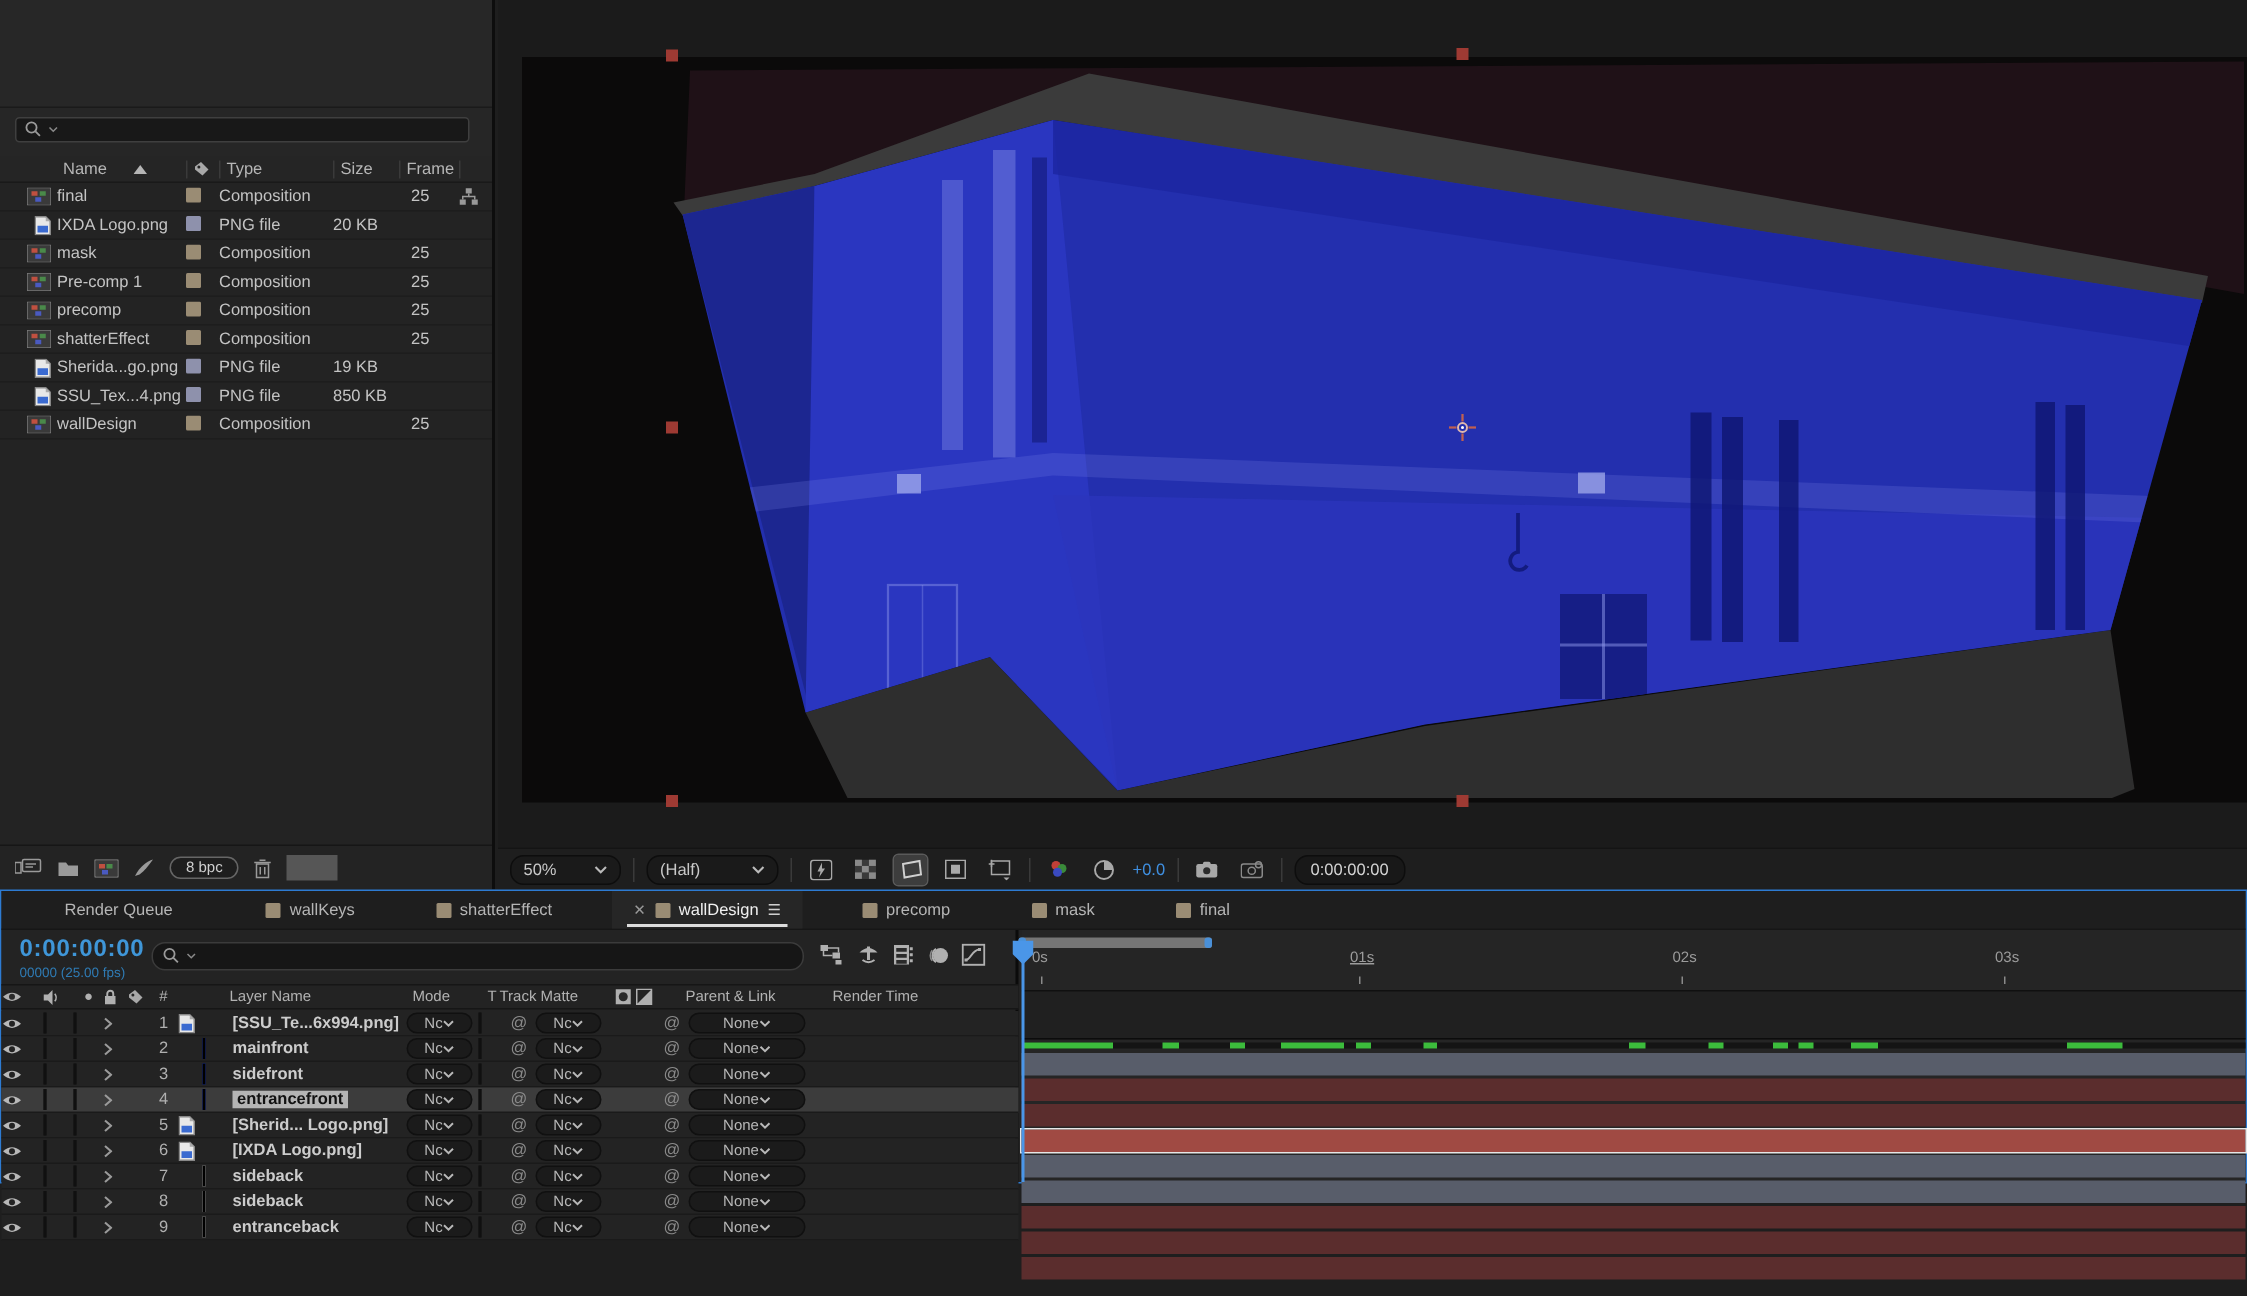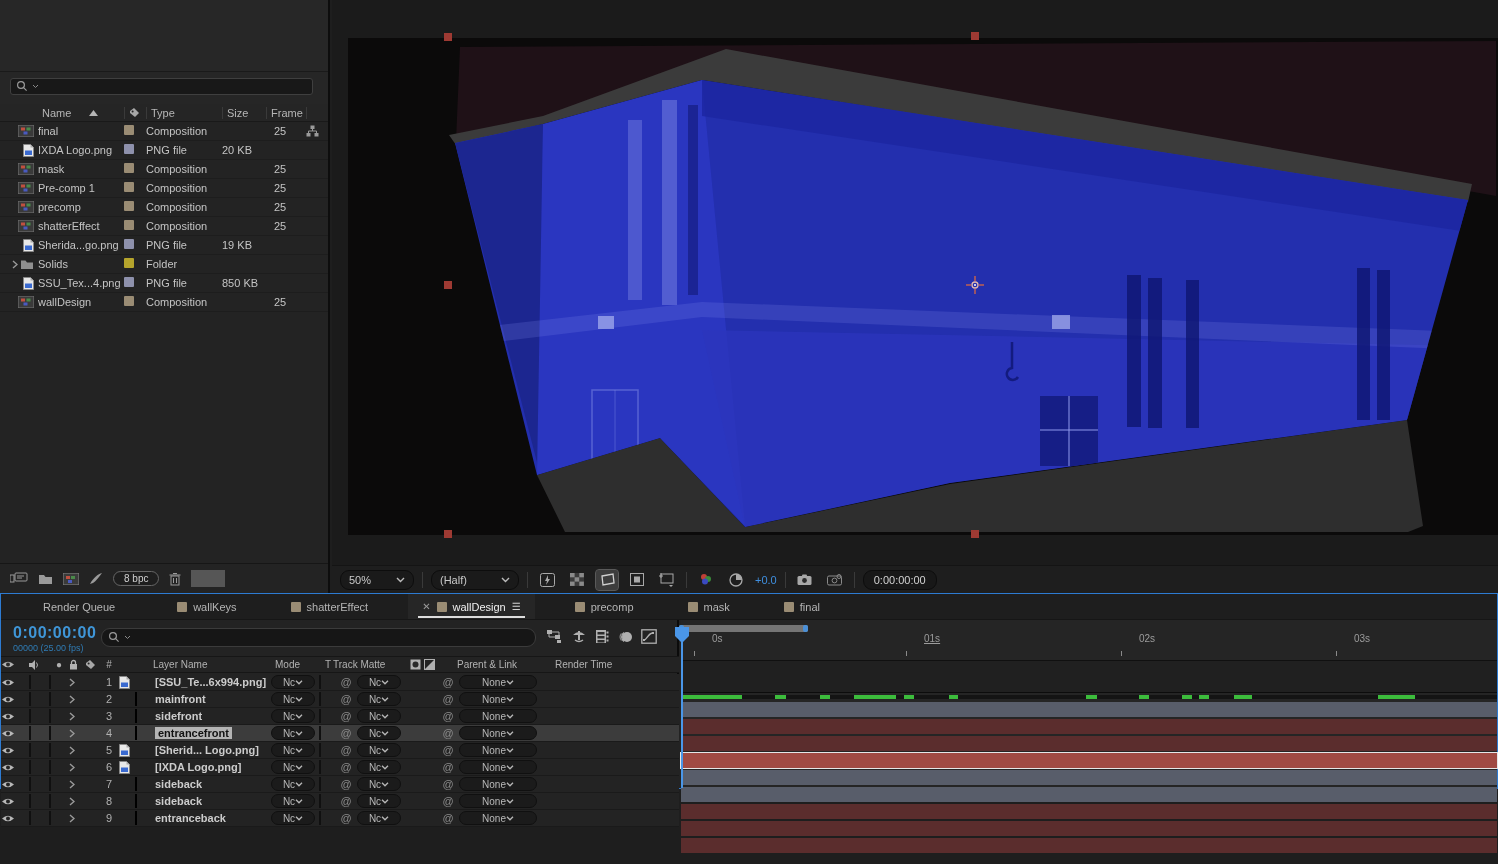--- a/index.html
+++ b/index.html
@@ -57,21 +57,21 @@
   .avbox { width:11px; height:11px; background:#191919; border:1px solid #101010; margin:auto; }
   .labelchip { width:10px; height:11px; margin:auto; border-radius:1px; }
   .solidsw { width:12px; height:12px; border:1px solid #000; margin:auto; }
   .lname { overflow:hidden; white-space:nowrap; text-overflow:ellipsis; color:#cccccc; padding-left:2px;font-weight:bold; }
   .lname .namehl { background:#b4b4b4; color:#121212; padding:0 3px; }
   .ddsm { background:#1b1b1b; border:1px solid #101010; border-radius:8px; height:14px; display:inline-flex; align-items:center; justify-content:center; color:#b8b8b8; padding:0 5px; font-size:10px; width:44px; margin-left:2px; }
   .pickwhip { color:#8a8a8a; text-align:center; font-size:11px; }
   .tl-right { position:absolute; left:680px; top:26px; right:0; bottom:0; background:#252525; }
   .work-area { position:absolute; left:-2px; top:5px; width:129px; height:7px; background:#757575; border-radius:2px; }
   .wa-cap { position:absolute; top:0; width:5px; height:7px; background:#4a90d8; border-radius:2px; }
-  .ruler-label { position:absolute; top:13px; color:#9c9c9c; font-size:10px;margin-left:24px; }
+  .ruler-label { position:absolute; top:13px; color:#9c9c9c; font-size:10px; }
   .ruler-tick { position:absolute; top:31px; width:1px; height:5px; background:#8a8a8a; }
   .marker-strip { position:absolute; left:0; right:0; top:40px; height:33px; background:#202020; border-top:1px solid #101010; border-bottom:1px solid #0c0c0c; }
   .cachebar { position:absolute; left:0; right:0; top:75px; height:4px; background:#141414; }
   .cacheseg { position:absolute; top:0; height:4px; background:#3cbc3c; }
   .tracks { position:absolute; left:0; right:0; top:81px; }
   .trackrow { position:relative; height:17px; }
   .trackbar { position:absolute; left:0; right:0; top:1px; height:15px; }
   .trackbar.selected { outline:1px solid #e6e6e6; background-image:repeating-linear-gradient(90deg, rgba(255,255,255,.07) 0 2px, rgba(0,0,0,.05) 2px 4px); }
   .playhead-line { position:absolute; left:680px; top:34px; bottom:0; width:2px; background:#4a96e8; z-index:30; }
   .cti { position:absolute; left:674px; top:33px; width:14px; height:16px; z-index:31; }
@@ -224,36 +224,20 @@
             <svg width="11" height="13" viewBox="0 0 11 13">
               <path d="M0.5 0.5 H7.5 L10.5 3.5 V12.5 H0.5 Z" fill="#e8e8e8" stroke="#888"></path>
               <path d="M7.5 0.5 L10.5 3.5 H7.5 Z" fill="#aaa"></path>
               <rect x="2" y="6.5" width="7" height="4.5" fill="#3a6ad0"></rect>
             </svg>
           </div>
           <div class="cell">Sherida...go.png</div>
           <div class="cell"><span class="chip" style="background: rgb(142, 145, 172);"></span></div>
           <div class="cell">PNG file</div>
           <div class="cell">19 KB</div>
-          <div class="cell" style="padding-left: 8px;"></div>
-          <div class="cell"></div>
-        </div>
-        <div class="pp-row">
-          <div class="cell icon-cell">
-            <svg width="6" height="9" viewBox="0 0 6 9">
-              <polyline points="1,1 5,4.5 1,8" fill="none" stroke="#9a9a9a" stroke-width="1.4"></polyline>
-            </svg>
-            <svg width="14" height="11" viewBox="0 0 14 11">
-              <path d="M1 1.5 L5.5 1.5 L7 3.5 L13 3.5 L13 10 L1 10 Z" fill="#8f8f8f"></path>
-            </svg>
-          </div>
-          <div class="cell">Solids</div>
-          <div class="cell"><span class="chip" style="background: rgb(181, 164, 44);"></span></div>
-          <div class="cell">Folder</div>
-          <div class="cell"></div>
           <div class="cell" style="padding-left: 8px;"></div>
           <div class="cell"></div>
         </div>
         <div class="pp-row">
           <div class="cell icon-cell">
             <svg width="11" height="13" viewBox="0 0 11 13">
               <path d="M0.5 0.5 H7.5 L10.5 3.5 V12.5 H0.5 Z" fill="#e8e8e8" stroke="#888"></path>
               <path d="M7.5 0.5 L10.5 3.5 H7.5 Z" fill="#aaa"></path>
               <rect x="2" y="6.5" width="7" height="4.5" fill="#3a6ad0"></rect>
             </svg>

